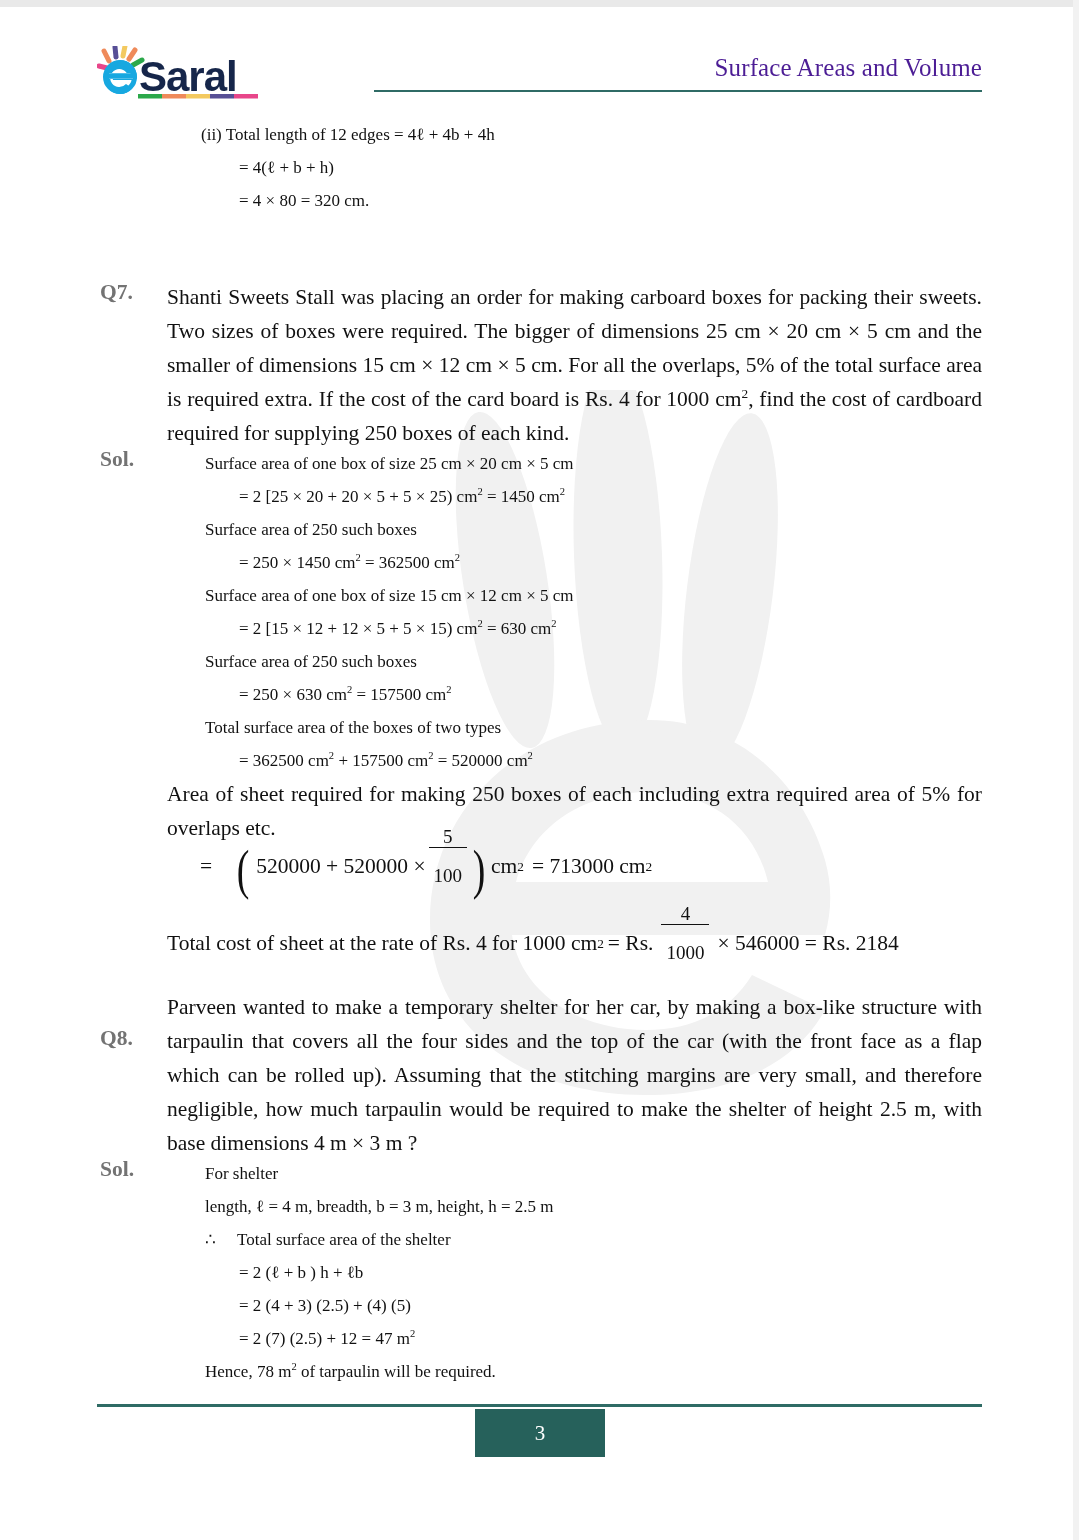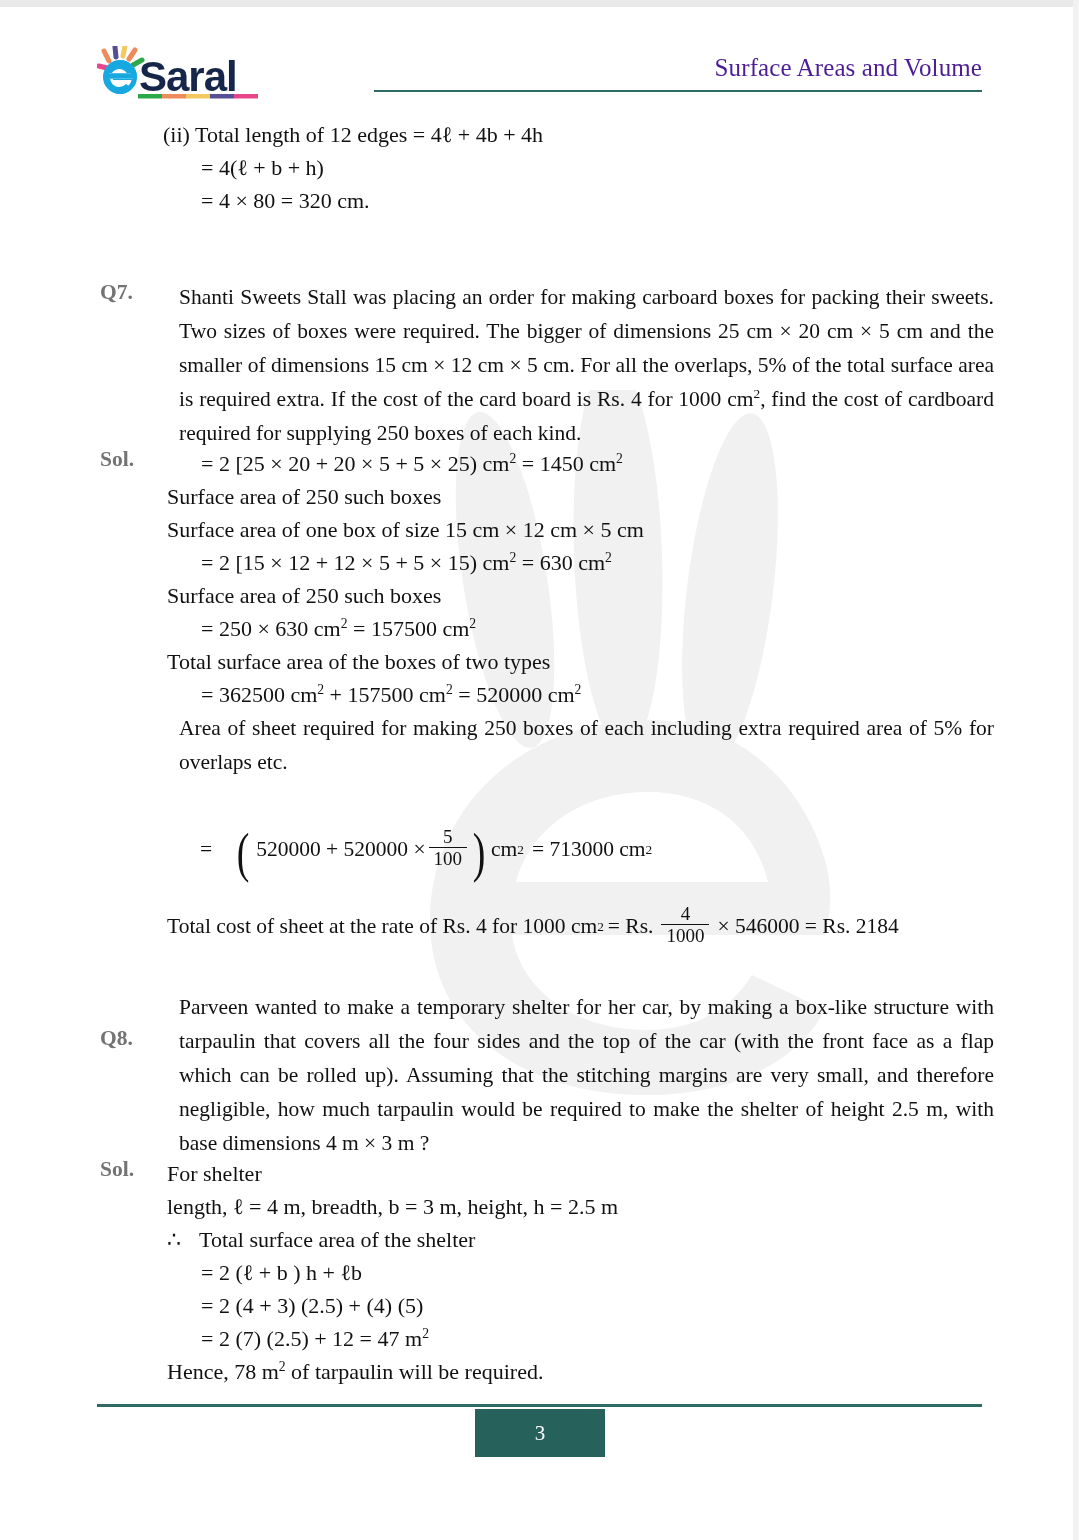--- a/index.html
+++ b/index.html
@@ -85,31 +85,31 @@
     position: absolute;
     left: 0;
     top: 0;
     width: 1079px;
     z-index: 2;
   }
 
   .blk { position: absolute; }
 
   .line {
-    font-size: 22px;
+    font-size: 17px;
     line-height: 33px;
     white-space: nowrap;
     color: #111;
+    margin-left: 38px;
   }
   .para {
     font-size: 21.5px;
     line-height: 34px;
     color: #111;
     text-align: justify;
-    margin-left: 12px;
   }
   .qlabel {
     position: absolute;
     font-size: 21.5px;
     font-weight: bold;
     color: #737373;
   }
   sup { font-size: 0.62em; vertical-align: super; line-height: 0; }
 
   
@@ -125,21 +125,21 @@
     display: block;
     font-size: 19px;
     line-height: 20px;
     padding: 0 5px;
   }
   .frac .den {
     display: block;
     font-size: 19px;
     line-height: 22px;
     border-top: 1.6px solid #111;
-    padding: 0 5px;
+    padding: 17px 5px;
   }
   .bigparen {
     display: inline-block;
     font-size: 54px;
     line-height: 0;
     position: relative;
     top: 3px;
     font-weight: 300;
     transform: scaleX(0.7);
   }
@@ -253,25 +253,27 @@
       <div class="line" style="padding-left:38px;">= 4(ℓ + b + h)</div>
       <div class="line" style="padding-left:38px;">= 4 × 80 = 320 cm.</div>
     </div>
 
     <div class="qlabel" style="left:100px; top:280px;">Q7.</div>
     <div class="blk para" style="left:167px; top:280px; width:815px;"><span>Shanti Sweets Stall was placing an order for making carboard boxes for packing their sweets. Two sizes of boxes were required. The bigger of dimensions 25 cm ×  20 cm ×  5 cm and the smaller of dimensions 15 cm × 12 cm × 5 cm. For all the overlaps, 5% of the total surface area is required extra.  If the cost of the card board is Rs. 4 for 1000 cm</span><sup>2</sup><span>, find the cost of cardboard required for supplying 250 boxes of each kind.</span></div>
 
     <div class="qlabel" style="left:100px; top:447px;">Sol.</div>
     <div class="blk" style="left:167px; top:447px; width:820px;">
 
+      <div class="line">Surface area of one box of size 25 cm × 20 cm × 5 cm</div>
 
       <div class="line" style="padding-left:34px;"><span>= 2 [25 × 20 + 20 × 5 + 5 × 25) cm</span><sup>2</sup><span> = 1450 cm</span><sup>2</sup></div>
 
       <div class="line">Surface area of 250 such boxes</div>
 
+      <div class="line" style="padding-left:34px;"><span>= 250 × 1450 cm</span><sup>2</sup><span> = 362500 cm</span><sup>2</sup></div>
 
       <div class="line">Surface area of one box of size 15 cm × 12 cm ×  5 cm</div>
 
       <div class="line" style="padding-left:34px;"><span>= 2 [15 × 12 + 12 × 5 + 5 × 15) cm</span><sup>2</sup><span> = 630 cm</span><sup>2</sup></div>
 
       <div class="line">Surface area of 250 such boxes</div>
 
       <div class="line" style="padding-left:34px;"><span>= 250 × 630 cm</span><sup>2</sup><span> = 157500 cm</span><sup>2</sup></div>
 
       <div class="line">Total surface area of the boxes of two types</div>

